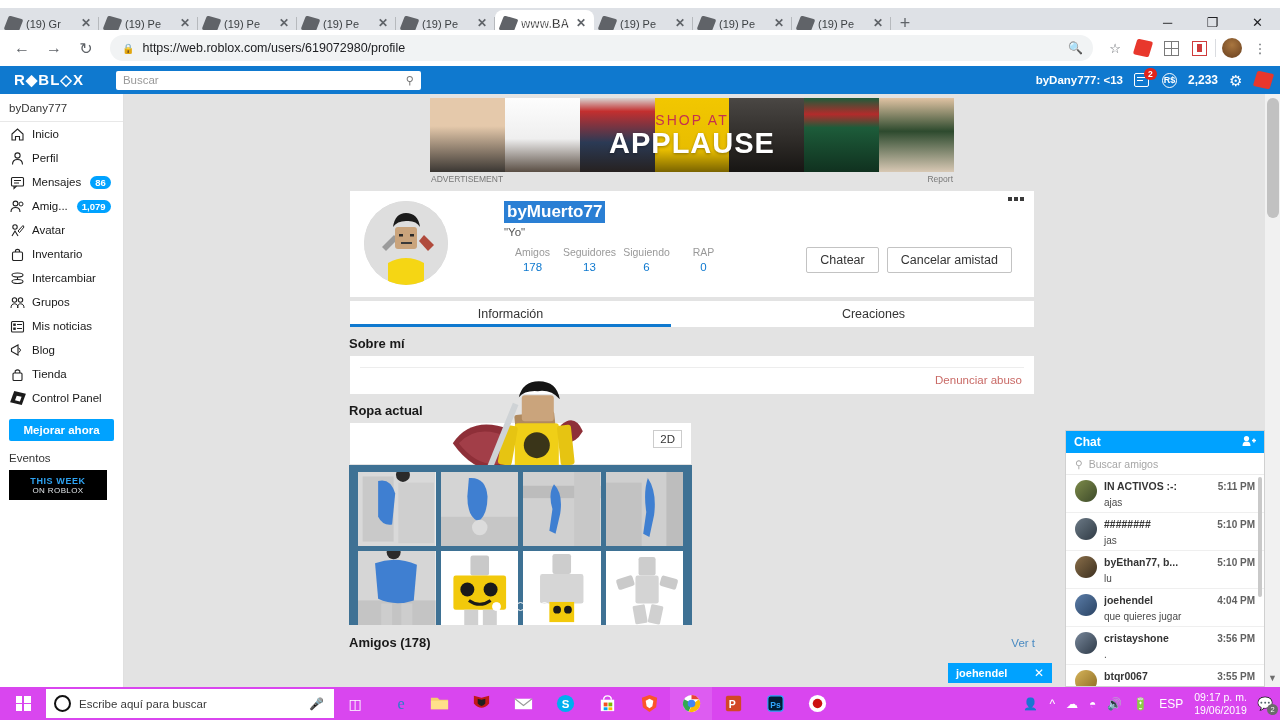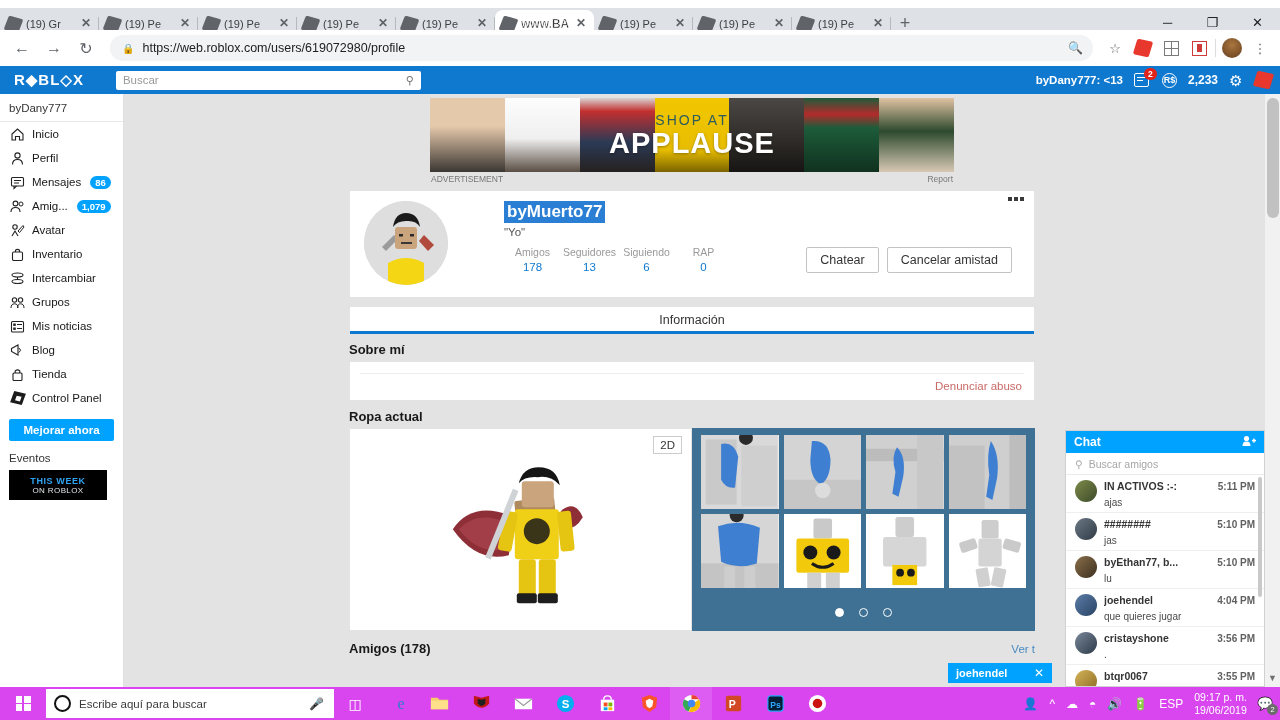--- a/index.html
+++ b/index.html
@@ -194,21 +194,21 @@
   .ad-wrap { width: 524px; margin: 4px auto 0 auto; }
   .ad-banner {
     width: 524px; height: 74px; position: relative; overflow: hidden;
     background: #d9cdbe; display: flex;
   }
   .ad-col { flex: 1; height: 74px; }
   .ad-text {
     position: absolute; left: 0; top: 0; width: 524px; height: 74px;
     display: flex; flex-direction: column; align-items: center; justify-content: center;
   }
-  .ad-text .sa { color: #0c4a6e; font-size: 14px; letter-spacing: 2px; opacity: .85; text-align: center; }
+  .ad-text .sa { color: #be185d; font-size: 14px; letter-spacing: 2px; opacity: .85; text-align: center; }
   .ad-text .ap {
     color: #fff; font-size: 29px; font-weight: bold; letter-spacing: 1px;
     line-height: 30px; text-shadow: 0 1px 3px rgba(0,0,0,.35);
   }
   .ad-meta {
     width: 524px; display: flex; justify-content: space-between;
     padding: 2px 1px 0 1px;
   }
   .ad-meta span { font-size: 8.5px; color: #777; }
 
@@ -237,21 +237,21 @@
   }
   .btn-outline {
     border: 1px solid #c3c3c3; background: #fff; color: #343434;
     font-size: 12.5px; padding: 5px 13px; border-radius: 2px;
   }
   .pf-dots {
     position: absolute; right: 10px; top: 6px; display: flex; gap: 2px;
   }
   .pf-dots i { width: 4px; height: 4px; background: #3a3a3a; display: block; }
 
-  .tabs-card { margin-top: 8px; display: flex; height: 28px; flex-direction: column; }
+  .tabs-card { margin-top: 2px; display: flex; height: 28px; }
   .tab-item {
     flex: 1; text-align: center; font-size: 12.5px; color: #343434;
     line-height: 27px; position: relative;
   }
   .tab-item.active::after {
     content: ""; position: absolute; left: 0; bottom: 0; width: 100%;
     height: 3px; background: #0f79cf;
   }
   .sec-title {
     width: 686px; margin: 8px auto 0 auto; font-size: 13px;
@@ -261,21 +261,21 @@
   .about-rule {
     position: absolute; left: 10px; right: 10px; top: 11px;
     height: 1px; background: #ededed;
   }
   .about-report {
     position: absolute; right: 12px; top: 18px; font-size: 11.5px; color: #c96a66;
   }
 
   .clothing-card {
     margin-top: 4px; height: 203px; display: flex; padding: 0; border: none;
-    background: transparent; width: 686px; margin-left: auto; margin-right: auto;
+    background: transparent; width: 686px; margin-left: auto; margin-right: auto; flex-direction: column;
   }
   .avatar-pane {
     width: 343px; height: 203px; background: #fff;
     border: 1px solid #e3e3e3; position: relative;
   }
   .btn-2d {
     position: absolute; right: 9px; top: 7px; border: 1px solid #ccc;
     background: #fff; font-size: 11.5px; color: #343434; padding: 2px 6px;
   }
   .av-figure { position: absolute; left: 50%; top: 50%; transform: translate(-46%,-46%); }

